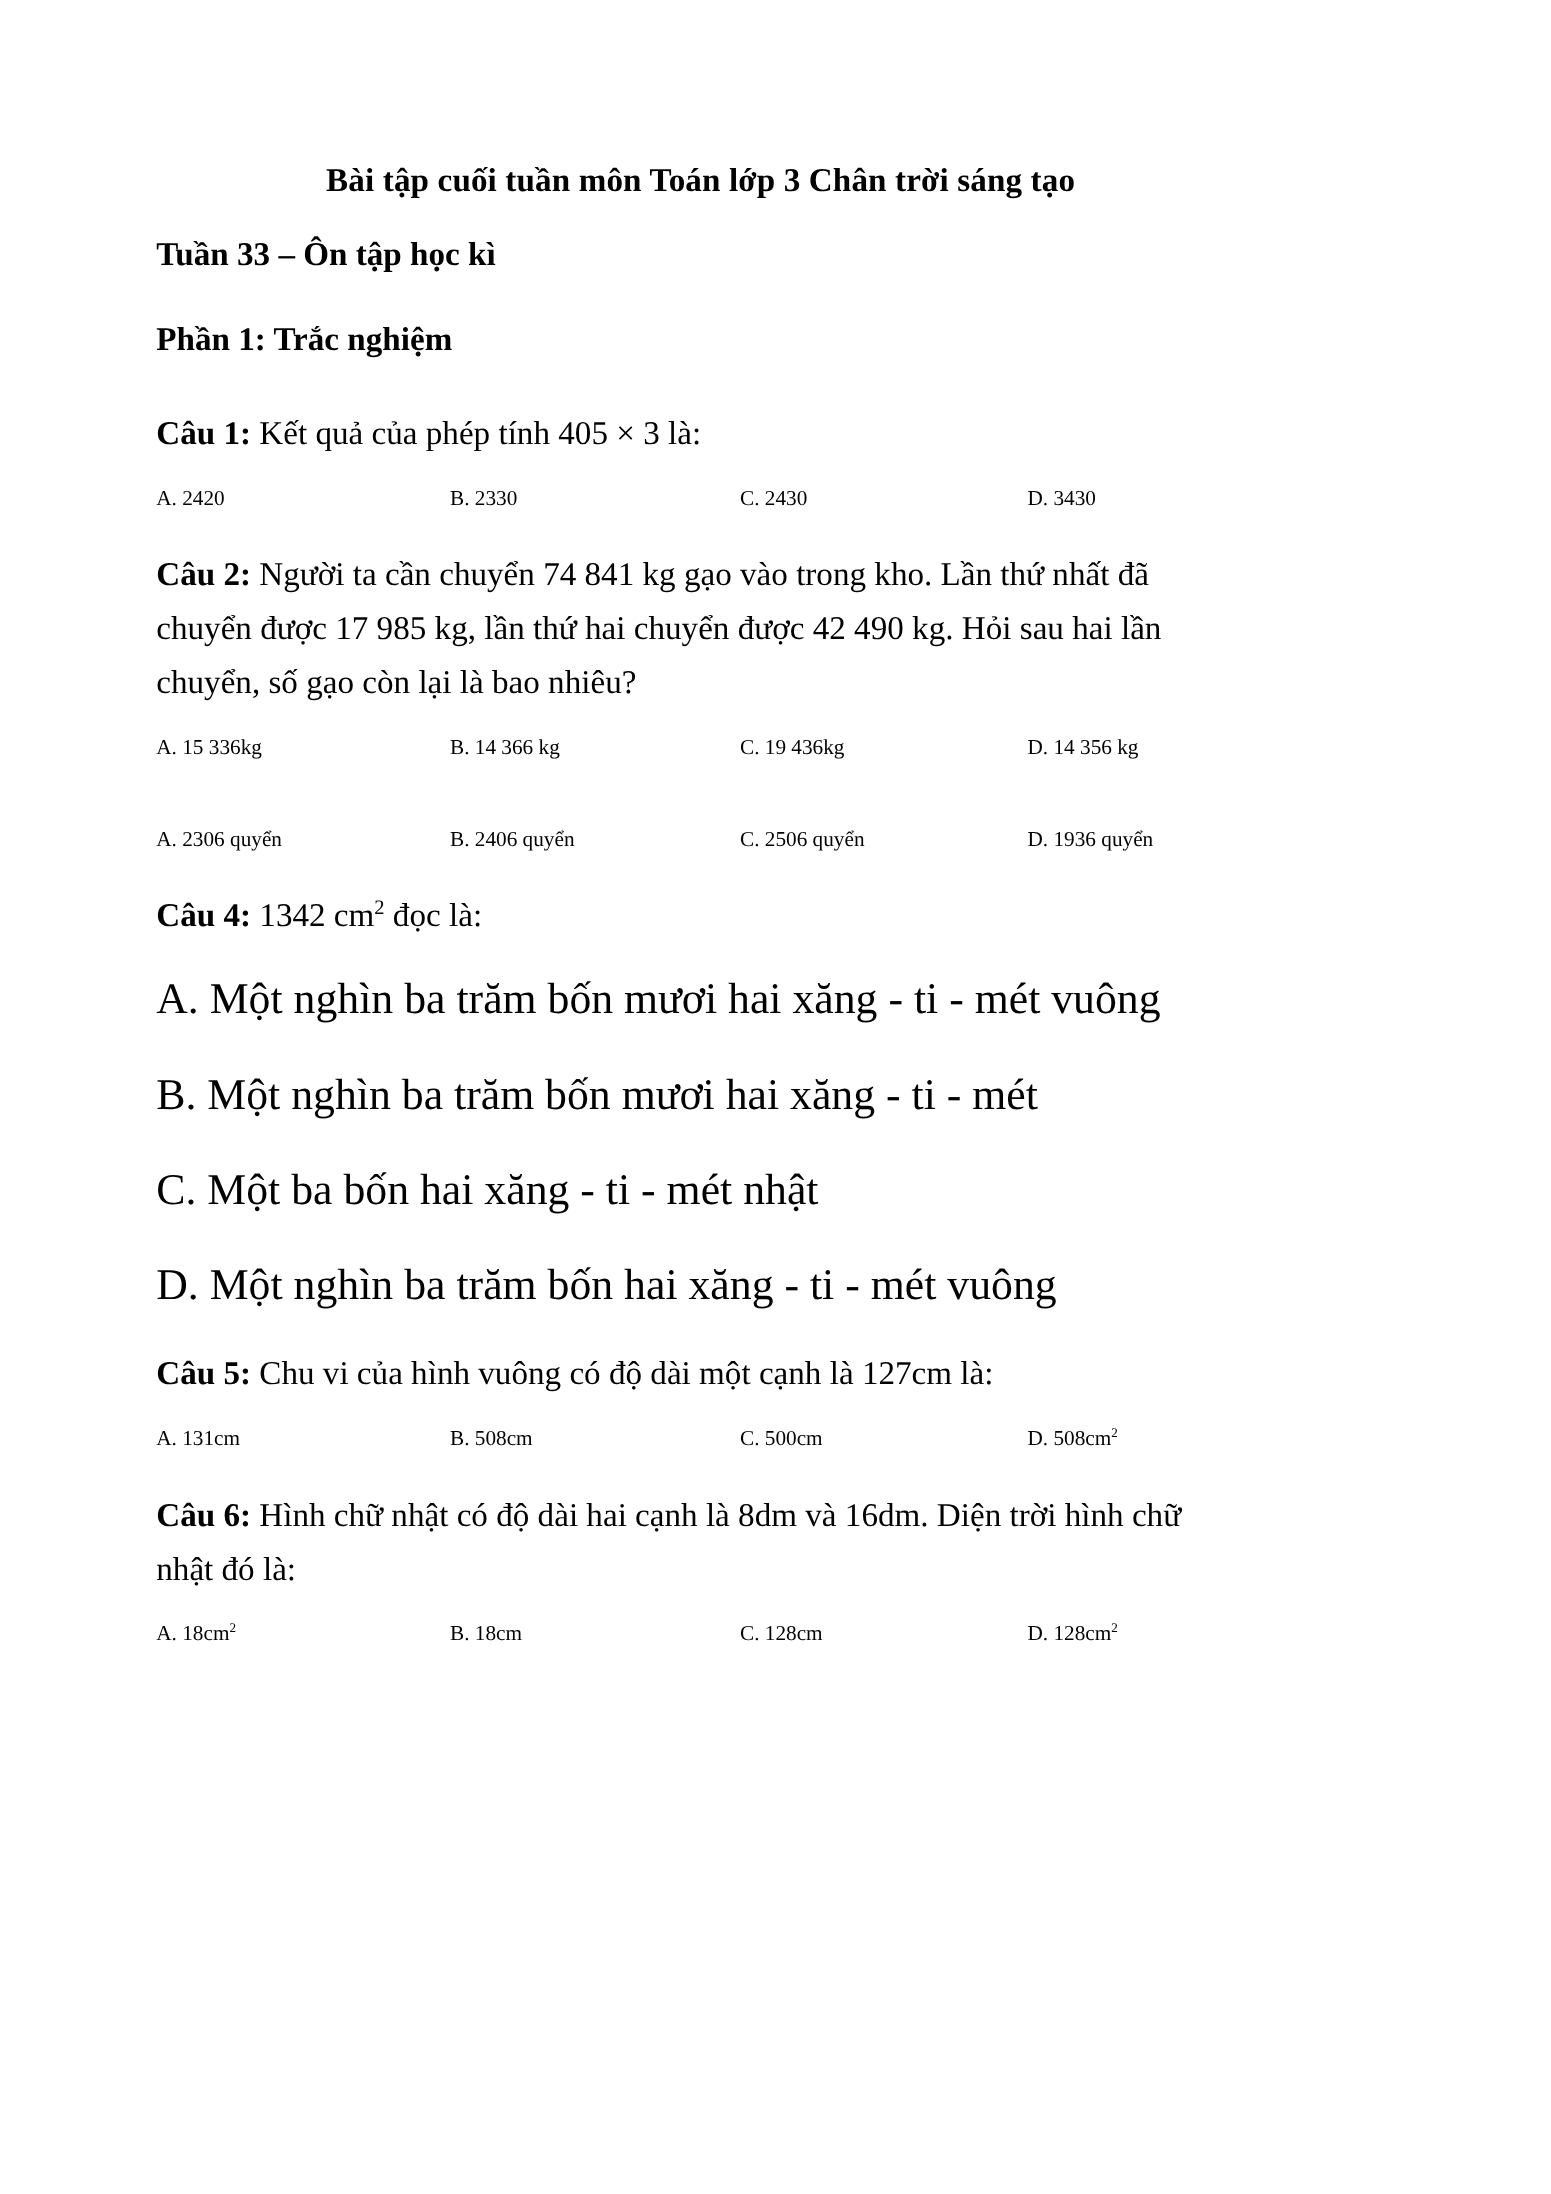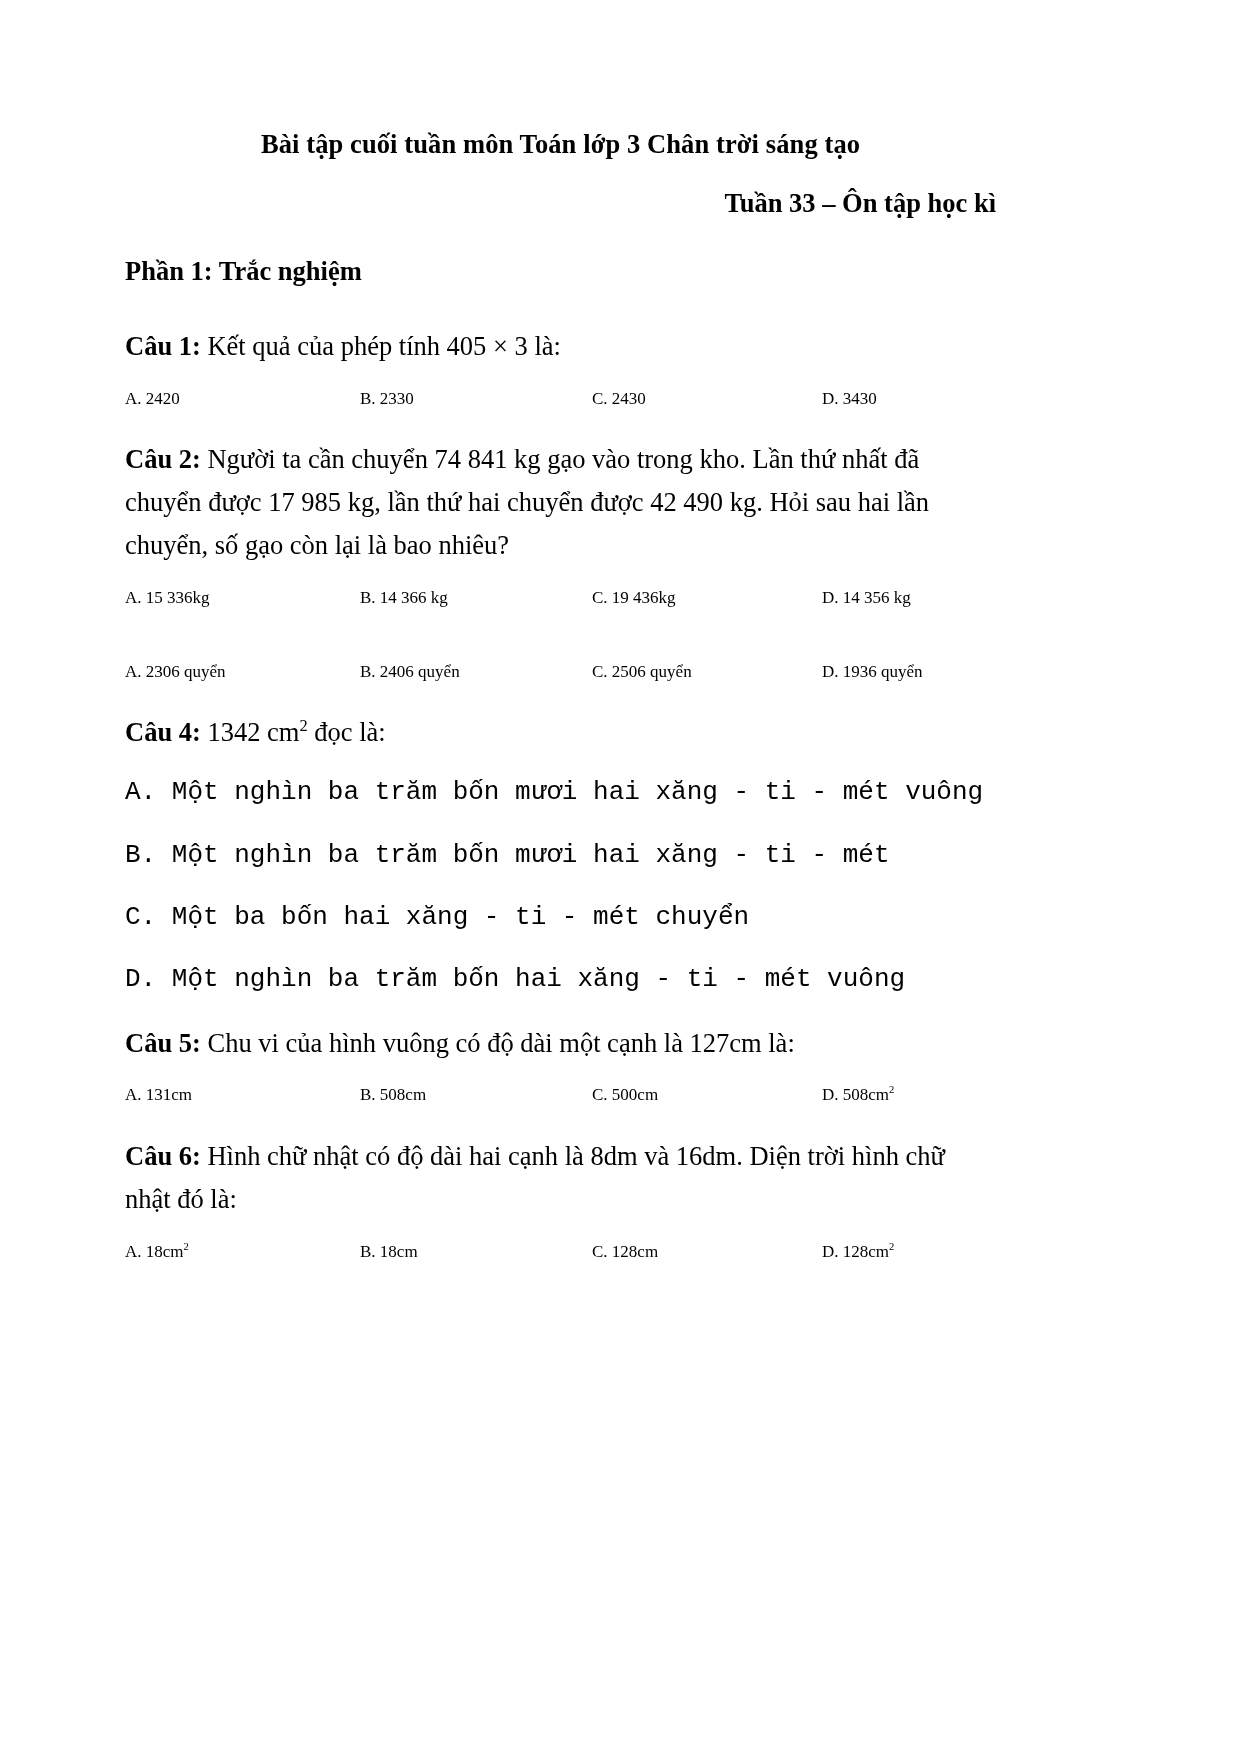--- a/index.html
+++ b/index.html
@@ -25,21 +25,21 @@
   }
   .doc-title {
     text-align: center;
     font-weight: bold;
     font-size: 26.5px;
     line-height: 1.25;
     margin: 0 0 26px 0;
     letter-spacing: 0.1px;
   }
   .doc-subtitle {
-    text-align: right;
+    text-align: left;
     font-weight: bold;
     font-size: 26.5px;
     line-height: 1.25;
     margin: 0 0 34px 0;
   }
   .section-heading {
     font-weight: bold;
     font-size: 26.5px;
     line-height: 1.3;
     margin: 0 0 36px 0;
@@ -66,24 +66,23 @@
   .answers .opt {
     display: inline-block;
     vertical-align: baseline;
   }
   .opt-a { width: 235px; }
   .opt-b { width: 232px; }
   .opt-c { width: 230px; }
   .opt-d { width: auto; }
 
   .stacked-option {
-    font-size: 26px;
+    font-size: 35px;
     line-height: 1.55;
     margin: 0 0 22px 0;
-    font-family: Liberation Mono, monospace;
   }
 
   sup {
     font-size: 0.62em;
     vertical-align: super;
     line-height: 0;
   }
 
   
   .frac {
@@ -140,21 +139,21 @@
   <div class="answers">
     <span class="opt opt-a">A. 2306 quyển</span><span class="opt opt-b">B. 2406 quyển</span><span class="opt opt-c">C. 2506 quyển</span><span class="opt opt-d">D. 1936 quyển</span>
   </div>
 
   <p class="question">
     <span class="q-label">Câu 4:</span>
     <span class="q-body">1342 cm</span><sup>2</sup><span class="q-body"> đọc là:</span>
   </p>
   <div class="stacked-option">A. Một nghìn ba trăm bốn mươi hai xăng - ti - mét vuông</div>
   <div class="stacked-option">B. Một nghìn ba trăm bốn mươi hai xăng - ti - mét</div>
-  <div class="stacked-option">C. Một ba bốn hai xăng - ti - mét chuyển</div>
+  <div class="stacked-option">C. Một ba bốn hai xăng - ti - mét nhật</div>
   <div class="stacked-option">D. Một nghìn ba trăm bốn hai xăng - ti - mét vuông</div>
 
   <p class="question">
     <span class="q-label">Câu 5:</span>
     <span class="q-body">Chu vi của hình vuông có độ dài một cạnh là 127cm là:</span>
   </p>
   <div class="answers">
     <span class="opt opt-a">A. 131cm</span><span class="opt opt-b">B. 508cm</span><span class="opt opt-c">C. 500cm</span><span class="opt opt-d"><span>D. 508cm</span><sup>2</sup></span>
   </div>
 

